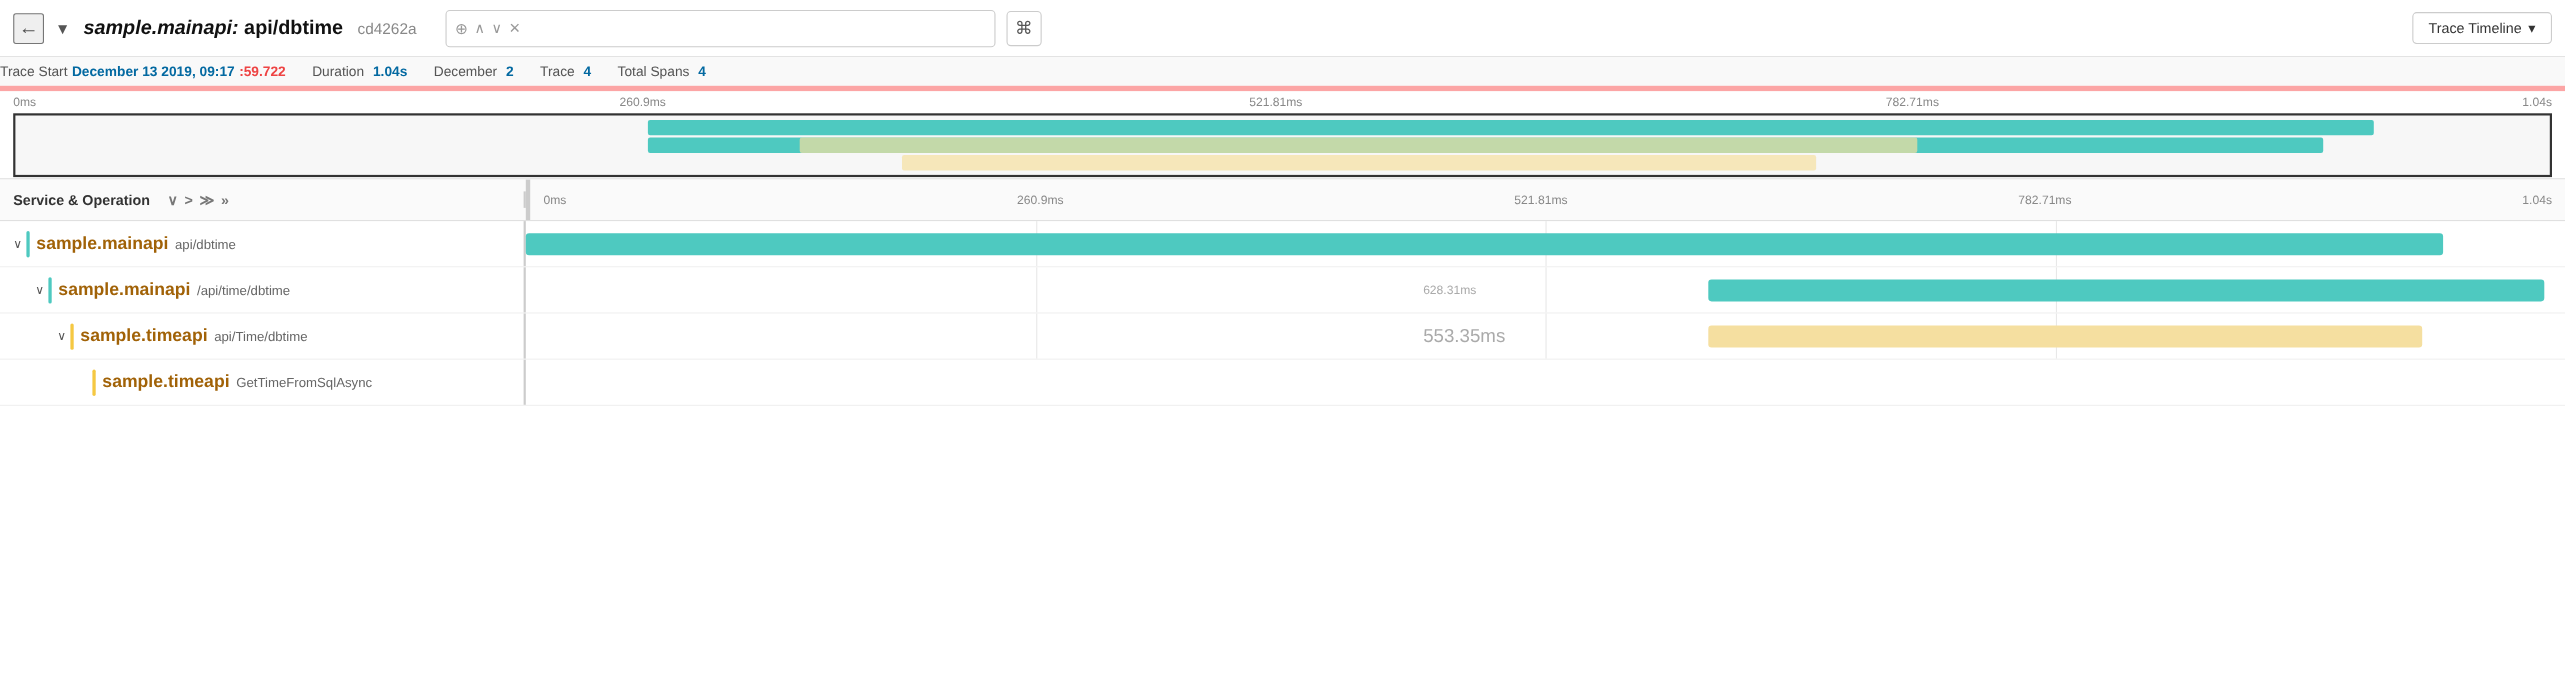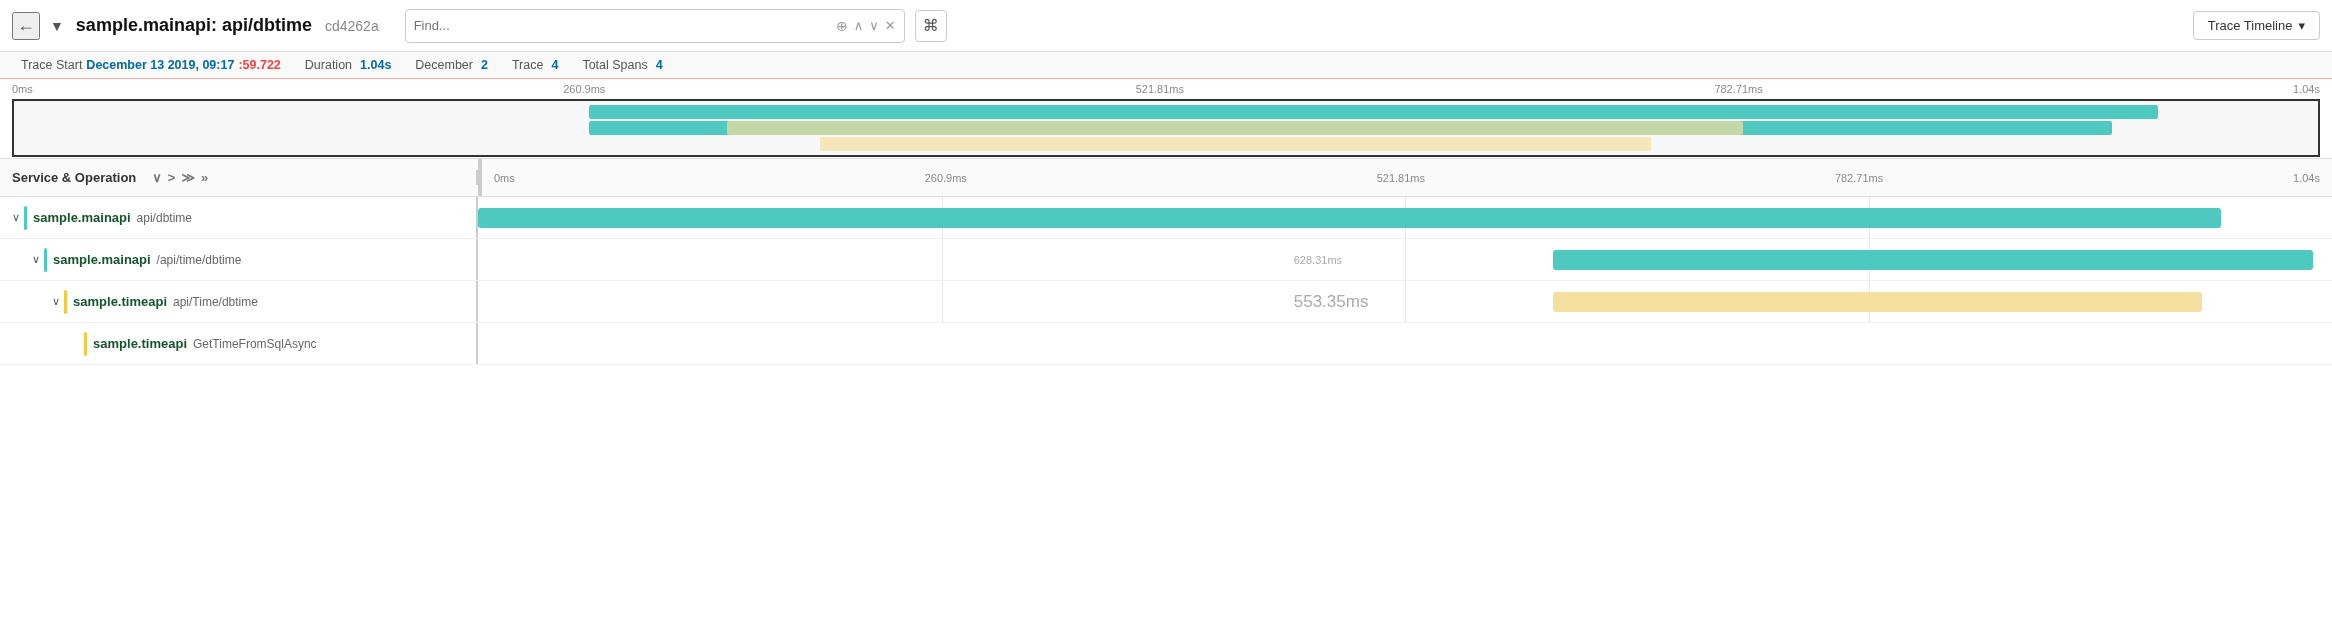--- a/index.html
+++ b/index.html
@@ -19,21 +19,21 @@
       display: flex; align-items: center; justify-content: center;
       width: 28px; height: 28px; cursor: pointer; color: #555;
       font-size: 18px;
     }
     .collapse-icon {
       color: #555; font-size: 14px; cursor: pointer; margin-right: 2px;
     }
     .header-title {
       font-size: 18px; font-weight: 600; color: #111;
     }
-    .header-title .service { color: #111; }
+    .header-title .service { color: #111; font-style: italic; }
     .header-title .operation { color: #111; }
     .header-title .trace-id {
       font-size: 14px; font-weight: 400; color: #888; margin-left: 8px;
     }
     .search-bar {
       flex: 1;
       max-width: 500px;
       margin-left: 16px;
       position: relative;
       display: flex;
@@ -58,23 +58,23 @@
       display: flex; align-items: center; gap: 6px;
       padding: 6px 14px; border: 1px solid #ccc; border-radius: 4px;
       cursor: pointer; font-size: 13px; font-weight: 500; background: #fff;
       margin-left: auto;
     }
 
     
     .trace-info {
       display: flex;
       align-items: flex-start;
-      padding: 6px 21px;
+      padding: 6px 0;
       background: #f9f9f9;
-      border-bottom: 1px solid #fca5a5;
+      border-bottom: 5px solid #fca5a5;
       font-size: 12.5px;
       color: #555;
       gap: 0;
     }
     .trace-info span { margin-right: 4px; }
     .trace-info .bold { font-weight: 700; color: #0369a1; }
     .trace-info .separator { margin: 0 16px 0 4px; }
 
     
     .timeline-overview {
@@ -165,21 +165,21 @@
       padding: 0 8px;
       border-right: 2px solid #ccc;
       height: 100%;
       overflow: hidden;
     }
     .row-indent { display: inline-flex; align-items: center; }
     .row-chevron { color: #555; margin-right: 4px; cursor: pointer; font-size: 11px; }
     .row-color-bar {
       width: 3px; height: 24px; border-radius: 2px; margin-right: 6px; flex-shrink: 0;
     }
-    .row-service-name { font-weight: 600; font-size: 13px; color: #14532d; }
+    .row-service-name { font-weight: 600; font-size: 16px; color: #a16207; }
     .row-operation { font-size: 12px; color: #666; margin-left: 6px; }
 
     .row-timeline {
       flex: 1;
       position: relative;
       height: 100%;
       display: flex;
       align-items: center;
       text-align: right;
     }
@@ -214,21 +214,20 @@
   <button class="back-btn">
     <span>←</span>
   </button>
   <span class="collapse-icon">▼</span>
   <div class="header-title">
     <span class="service">sample.mainapi:</span>
     <span class="operation">api/dbtime</span>
     <span class="trace-id">cd4262a</span>
   </div>
   <div class="search-bar">
-    <input type="text" placeholder="Find..." style="">
     <div class="search-icons">
       <span style="font-size:14px;">⊕</span>
       <span style="cursor:pointer;">∧</span>
       <span style="cursor:pointer;">∨</span>
       <span style="cursor:pointer;">✕</span>
     </div>
   </div>
   <div class="kbd-btn">⌘</div>
   <div class="trace-timeline-btn">
     <span>Trace Timeline</span>

